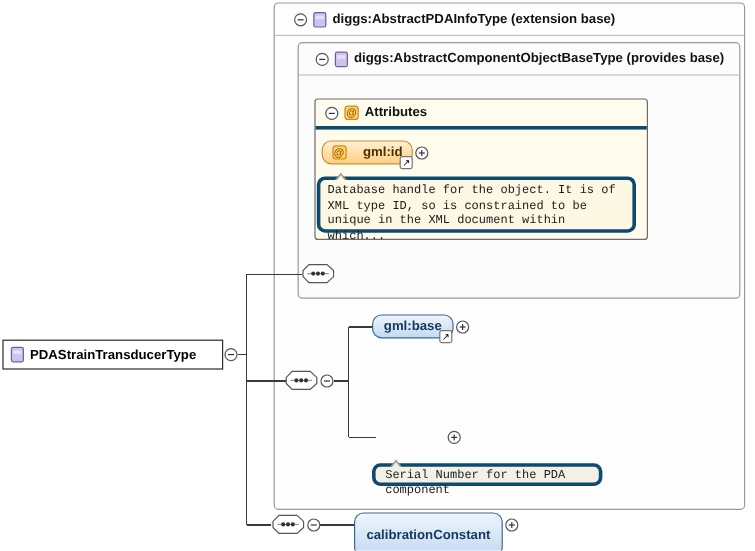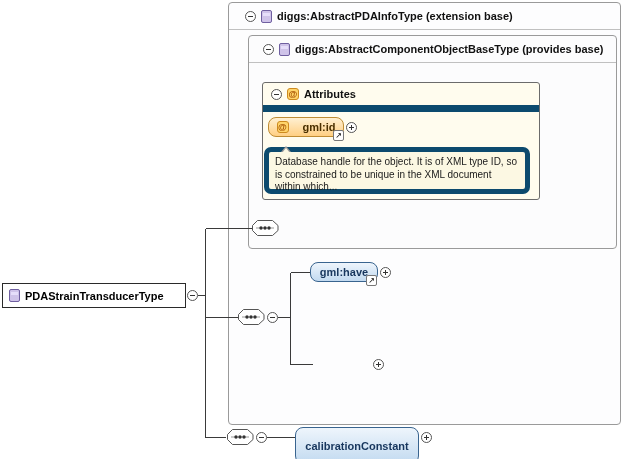--- a/index.html
+++ b/index.html
@@ -6,21 +6,21 @@
   .canvas {
     position:relative; width:629px; height:459px; background:#ffffff;
     font-family:"Liberation Sans", sans-serif; overflow:hidden;
   }
 
   
   .gbox { position:absolute; background:#fdfdfe; border:1px solid #9a9a9a; border-radius:4px; z-index:1; box-sizing:border-box; }
   .gbox.inner { background:#fcfcfd; }
   .gbox-header { display:flex; align-items:center; gap:5px; height:26px; border-bottom:1px solid #c0c0c0; font-weight:bold; font-size:11px; color:#111; padding-left:16px; }
   .gbox.attrs { background:#fffcee; border:1px solid #6b6b6b; border-radius:3px; }
-  .gbox.attrs .gbox-header { height:22px; padding-left:8px; border-bottom:7px solid #0c4a6e; }
+  .gbox.attrs .gbox-header { height:22px; padding-left:8px; border-bottom:3px solid #0c4a6e; }
 
   
   .toggle { width:11px; height:11px; border:1px solid #555; border-radius:50%; background:#fff; position:relative; display:inline-block; flex:none; box-sizing:border-box; }
   .toggle::before { content:""; position:absolute; left:2px; right:2px; top:4px; height:1px; background:#333; }
   .toggle.plus::after { content:""; position:absolute; top:2px; bottom:2px; left:4px; width:1px; background:#333; }
   .toggle.abs { position:absolute; z-index:4; }
 
   
   .ctype { width:11px; height:13px; background:#cfc3e9; border:1px solid #6f5fa0; border-radius:2px; display:inline-block; flex:none; position:relative; box-sizing:border-box; }
   .ctype::after { content:""; position:absolute; left:1px; right:1px; top:2px; height:3px; background:#e6defa; }
@@ -32,21 +32,21 @@
   
   .badge { position:absolute; z-index:3; display:flex; align-items:center; justify-content:center; gap:14px; font-size:11px; font-weight:bold; border-radius:8px; box-sizing:border-box; }
   .badge.blue { background:linear-gradient(#eef5fc,#c2daf0); border:1px solid #39648f; color:#17365d; }
   .badge.orange { background:linear-gradient(#fff0d2,#ffcf82); border:1px solid #bf8c33; color:#4a3000; }
 
   
   .ref { position:absolute; z-index:4; width:11px; height:11px; background:#fff; border:1px solid #777; border-radius:2px; font-size:8px; line-height:9px; text-align:center; color:#000; box-sizing:border-box; }
   .ref::before { content:"\2197"; }
 
   
-  .doc { --bg:#fcf8e3; position:absolute; z-index:3; background:var(--bg); border:5px solid #0c4a6e; border-radius:7px; font-size:10px; line-height:12.5px; padding:4px 6px; color:#1a1a1a; box-sizing:border-box; }
+  .doc { --bg:#fcf8e3; position:absolute; z-index:3; background:var(--bg); border:3px solid #0c4a6e; border-radius:7px; font-size:10px; line-height:12.5px; padding:4px 6px; color:#1a1a1a; box-sizing:border-box;font-family:Liberation Mono, monospace; }
   .doc::before { content:""; position:absolute; top:-6px; left:12px; border-left:5px solid transparent; border-right:5px solid transparent; border-bottom:6px solid #999; }
   .doc::after  { content:""; position:absolute; top:-4px; left:13px; border-left:4px solid transparent; border-right:4px solid transparent; border-bottom:5px solid var(--bg); }
   .doc.lav   { --bg:#eceaf6; }
   .doc.plain { --bg:#f3f1e6; }
 
   
   .seq { position:absolute; z-index:3; width:28px; height:18px; }
 
   
   .root-el { position:absolute; left:2px; top:283px; width:184px; height:25px; background:#fff; border:1px solid #2a2a2a; z-index:3; display:flex; align-items:center; gap:5px; padding:0 6px; box-sizing:border-box; font-weight:bold; font-size:11px; color:#000; }
@@ -138,25 +138,28 @@
     <span class="at-icon"></span>
     <span>gml:id</span>
   </div>
   <span class="ref" style="left:333px; top:130px;"></span>
   <span class="toggle plus abs" style="left:346px; top:122px;"></span>
   <div class="doc" style="left:264px; top:147px; width:266px; height:47px;">
     <span>Database handle for the object. It is of XML type ID, so is constrained to be unique in the XML document within which...</span>
   </div>
 
   <div class="badge blue" style="left:310px; top:262px; width:68px; height:20px;">
-    <span>gml:have</span>
+    <span>gml:base</span>
   </div>
   <span class="ref" style="left:366px; top:275px;"></span>
   <span class="toggle plus abs" style="left:380px; top:267px;"></span>
 
   <span class="toggle plus abs" style="left:373px; top:359px;"></span>
+  <div class="doc plain" style="left:310px; top:386px; width:192px; height:19px; padding:2px 8px;">
+    <span>Serial Number for the PDA component</span>
+  </div>
 
   <div class="badge blue" style="left:295px; top:427px; width:124px; height:37px;">
     <span>calibrationConstant</span>
   </div>
   <span class="toggle plus abs" style="left:421px; top:432px;"></span>
 
 </div>
 
 </body></html>

